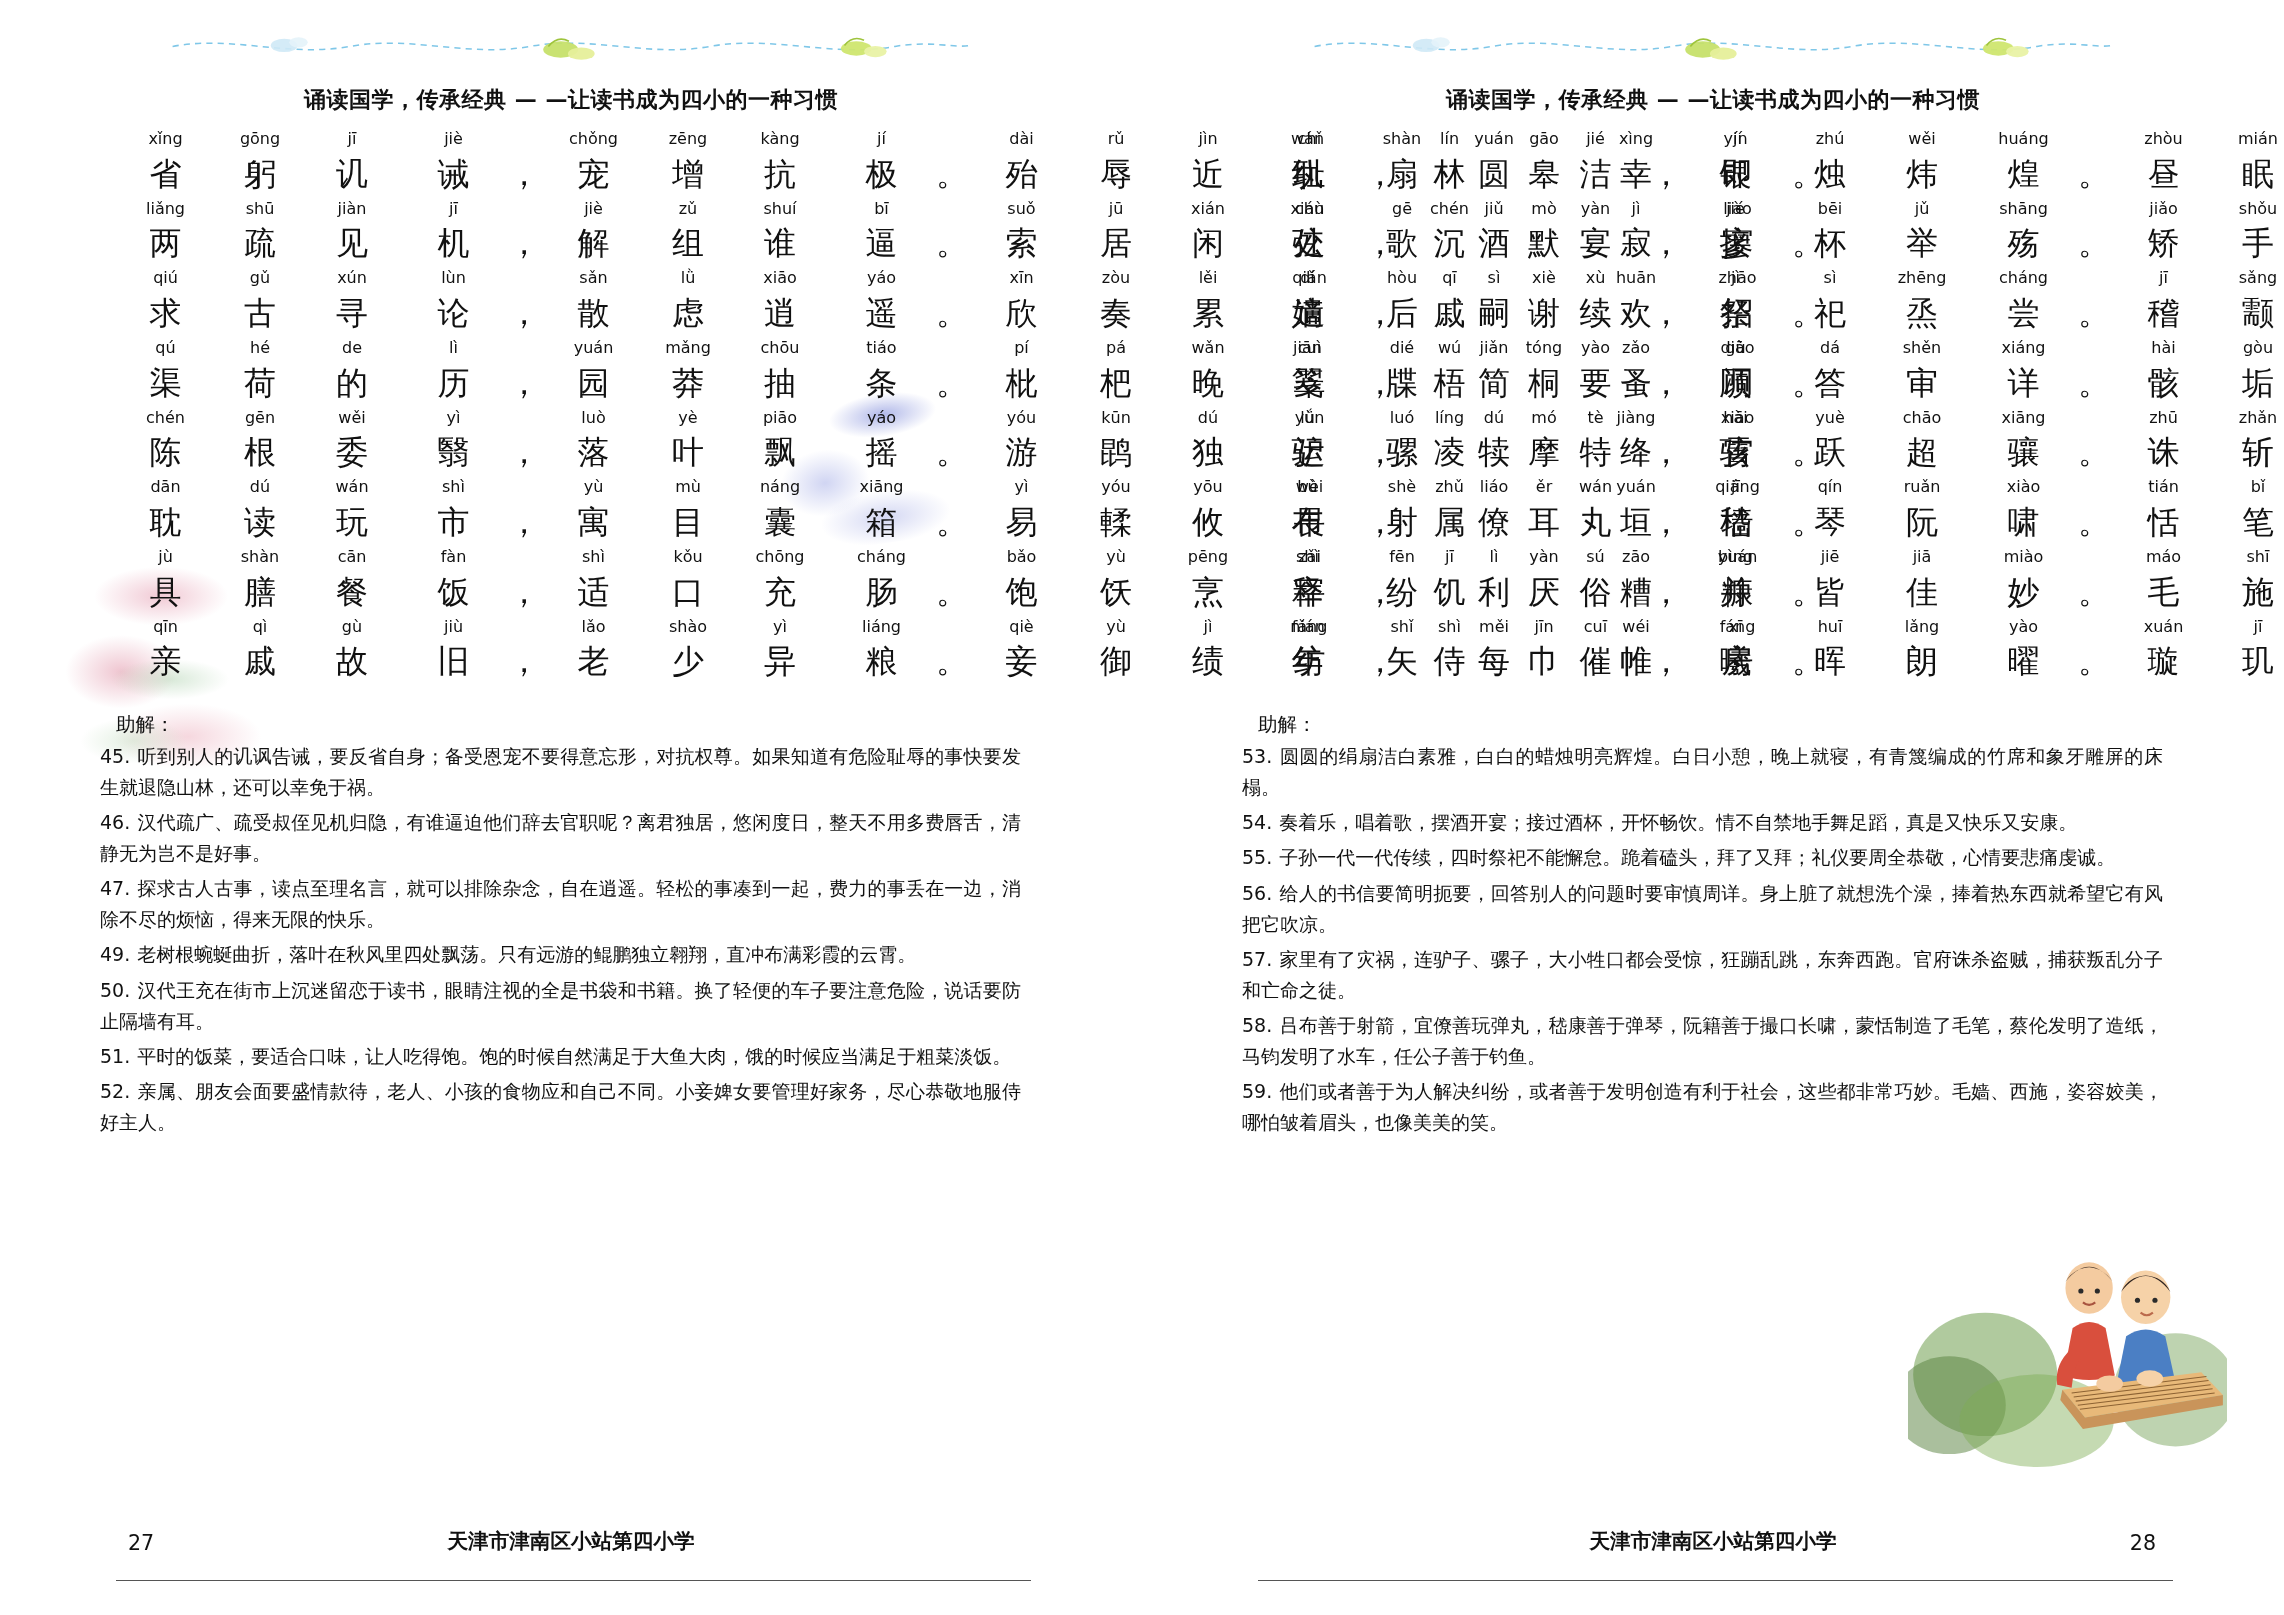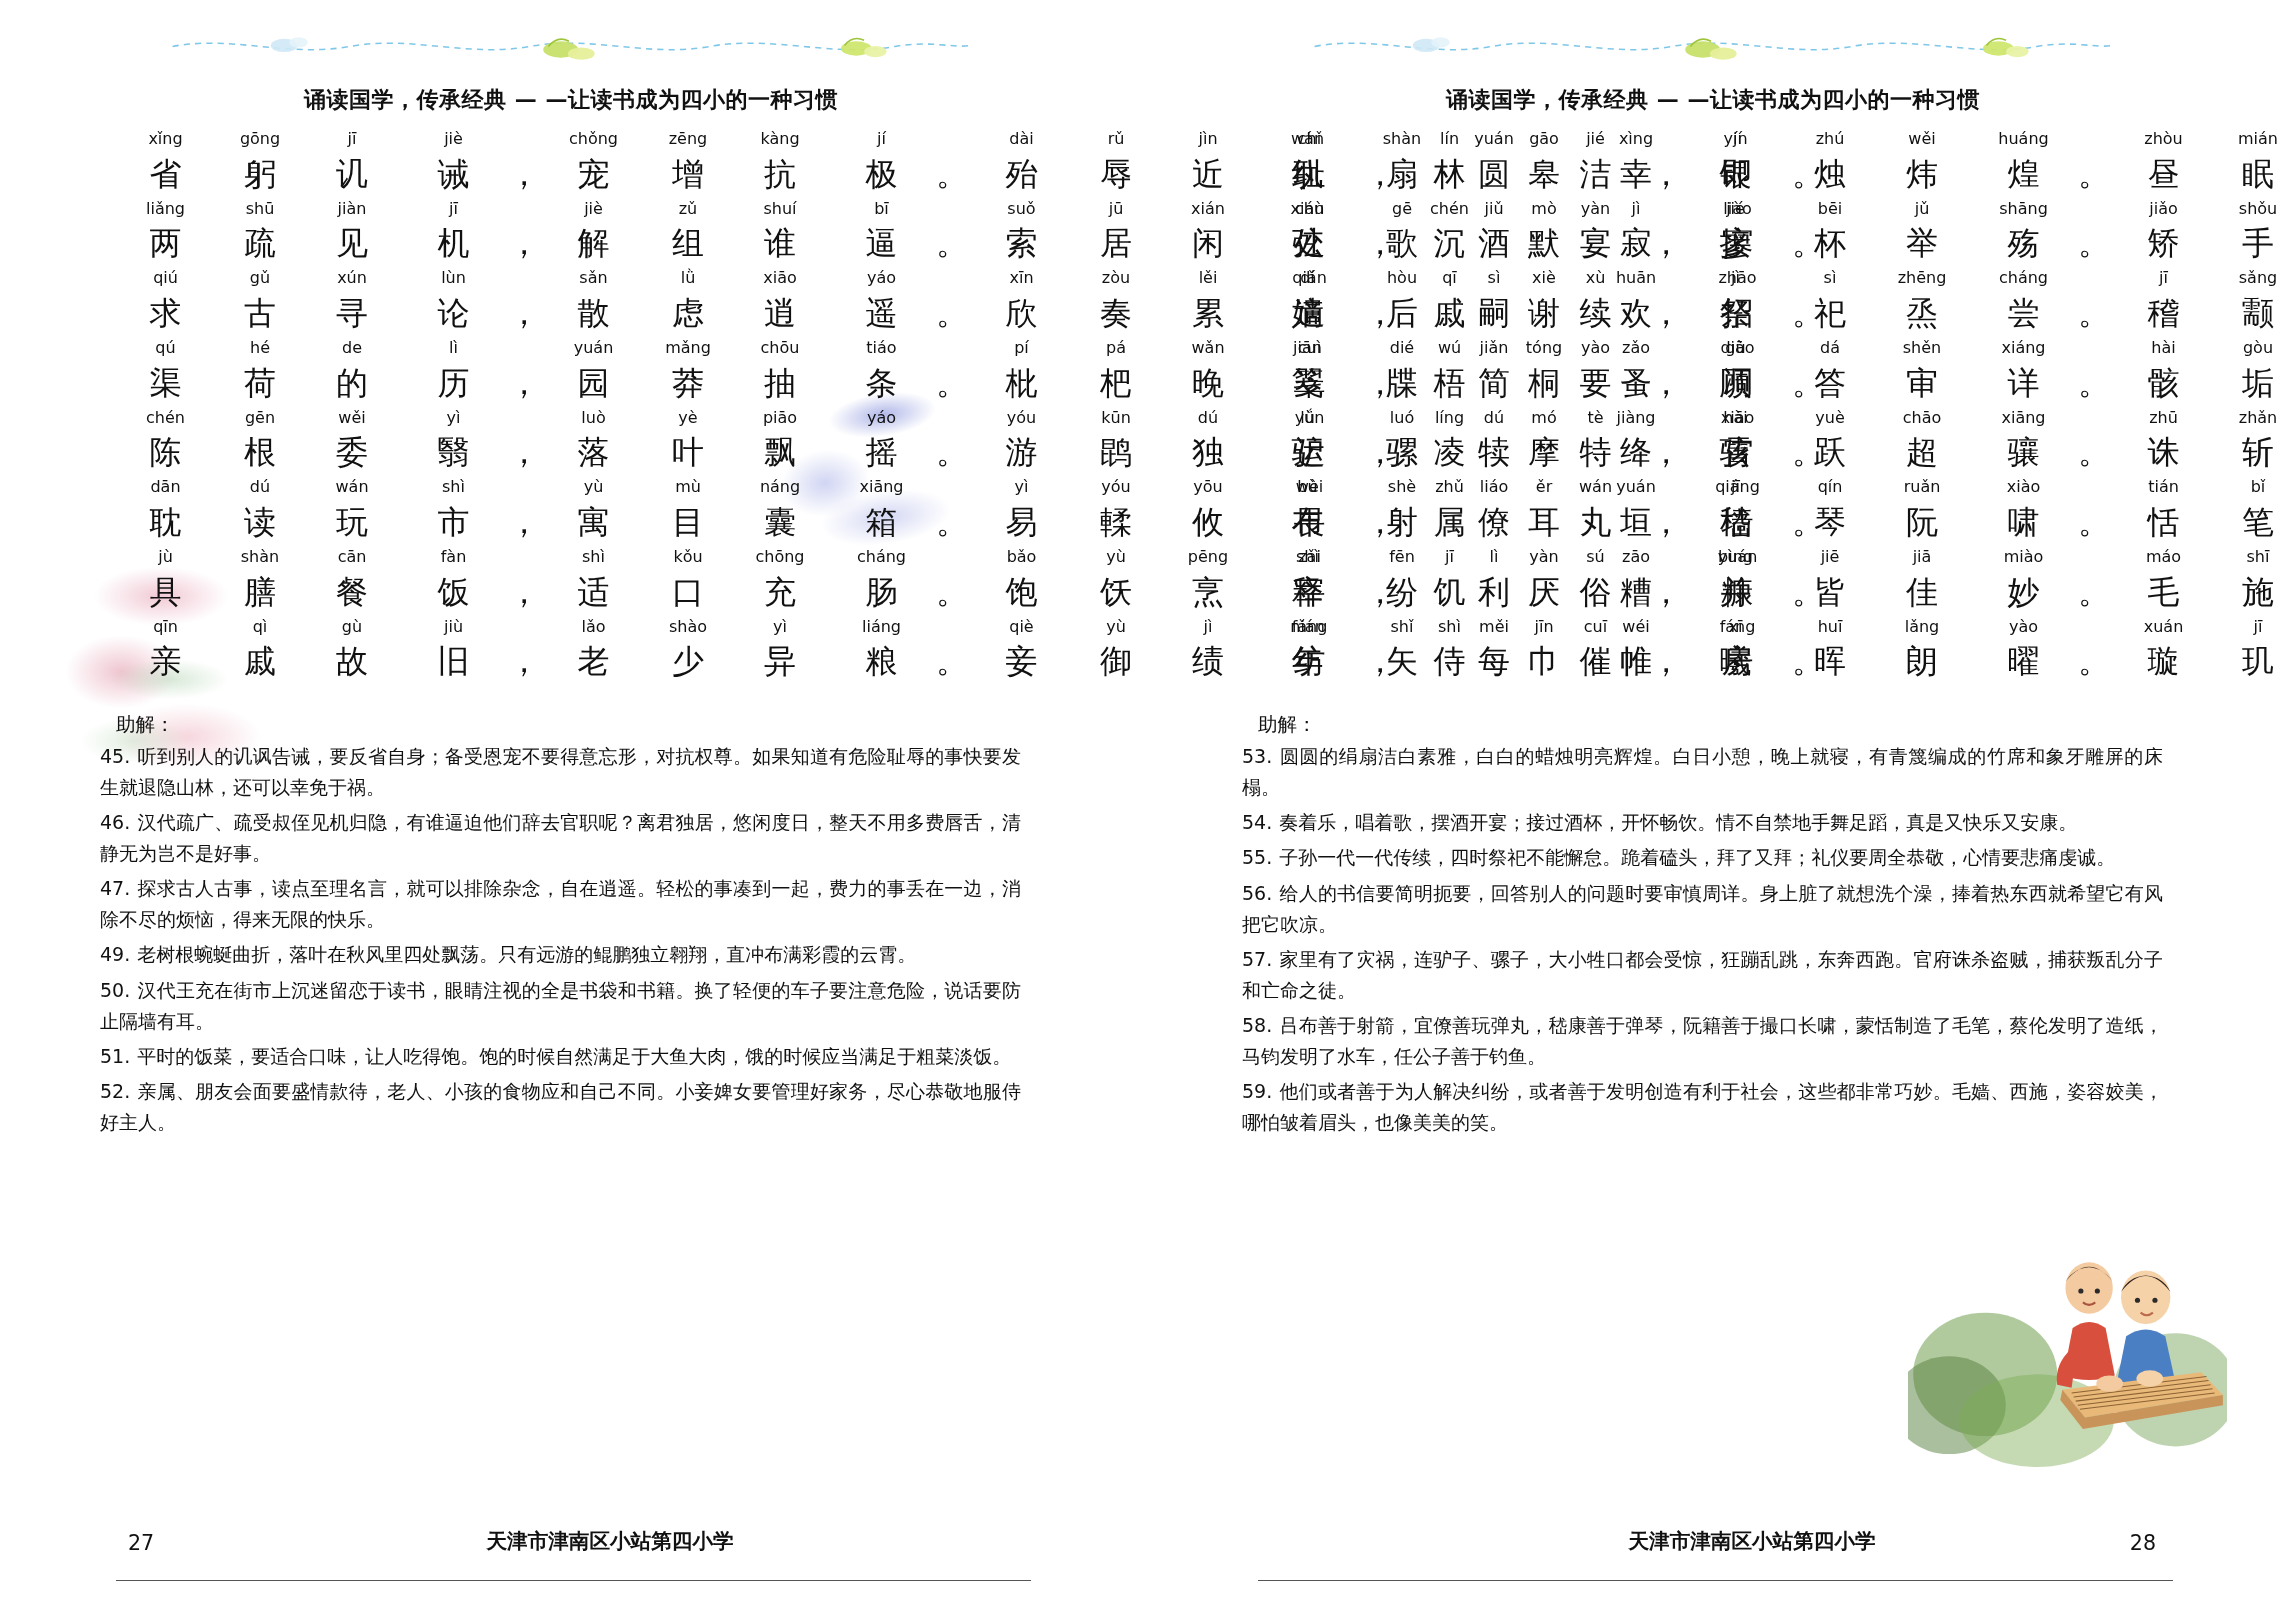--- a/index.html
+++ b/index.html
@@ -125,21 +125,20 @@
   .footer-school {
     position: absolute;
     bottom: 61px;
     left: 0;
     width: 100%;
     text-align: center;
     font-family: "DejaVu Sans", sans-serif;
     font-size: 20.6px;
     font-weight: bold;
     color: #111;
-    padding-left: 39px;
   }
   .footer-rule {
     position: absolute;
     bottom: 35px;
     left: 116px;
     width: 915px;
     height: 1px;
     background: #555;
   }
   .page-num {

